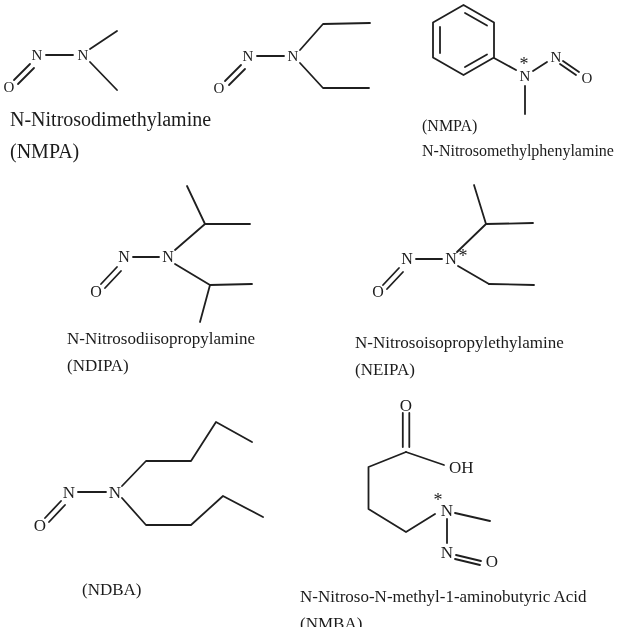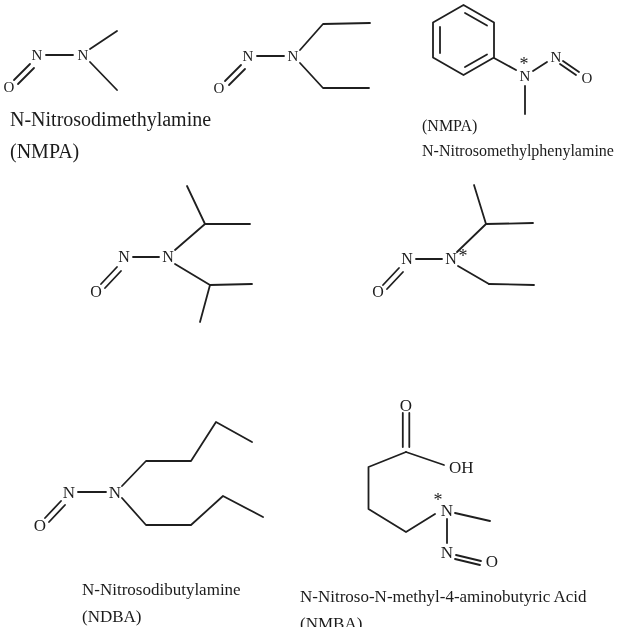--- a/index.html
+++ b/index.html
@@ -138,25 +138,32 @@
     <div>N-Nitrosodimethylamine</div>
     <div>(NMPA)</div>
   </div>
 
 
   <div class="label" style="left:422px;top:113px;font-size:16px">
     <div>(NMPA)</div>
     <div>N-Nitrosomethylphenylamine</div>
   </div>
 
+  <div class="label" style="left:67px;top:326px;font-size:17px">
+    <div>N-Nitrosodiisopropylamine</div>
+    <div>(NDIPA)</div>
+  </div>
 
+  <div class="label" style="left:355px;top:330px;font-size:17px">
+    <div>N-Nitrosoisopropylethylamine</div>
+    <div>(NEIPA)</div>
+  </div>
 
   <div class="label" style="left:82px;top:577px;font-size:17px">
-    <div>N-Nitrosodibutylamine</div>
     <div>(NDBA)</div>
   </div>
 
   <div class="label" style="left:300px;top:584px;font-size:17px">
-    <div>N-Nitroso-N-methyl-4-aminobutyric Acid</div>
+    <div>N-Nitroso-N-methyl-1-aminobutyric Acid</div>
     <div>(NMBA)</div>
   </div>
 
 </div>
 
 </body></html>

